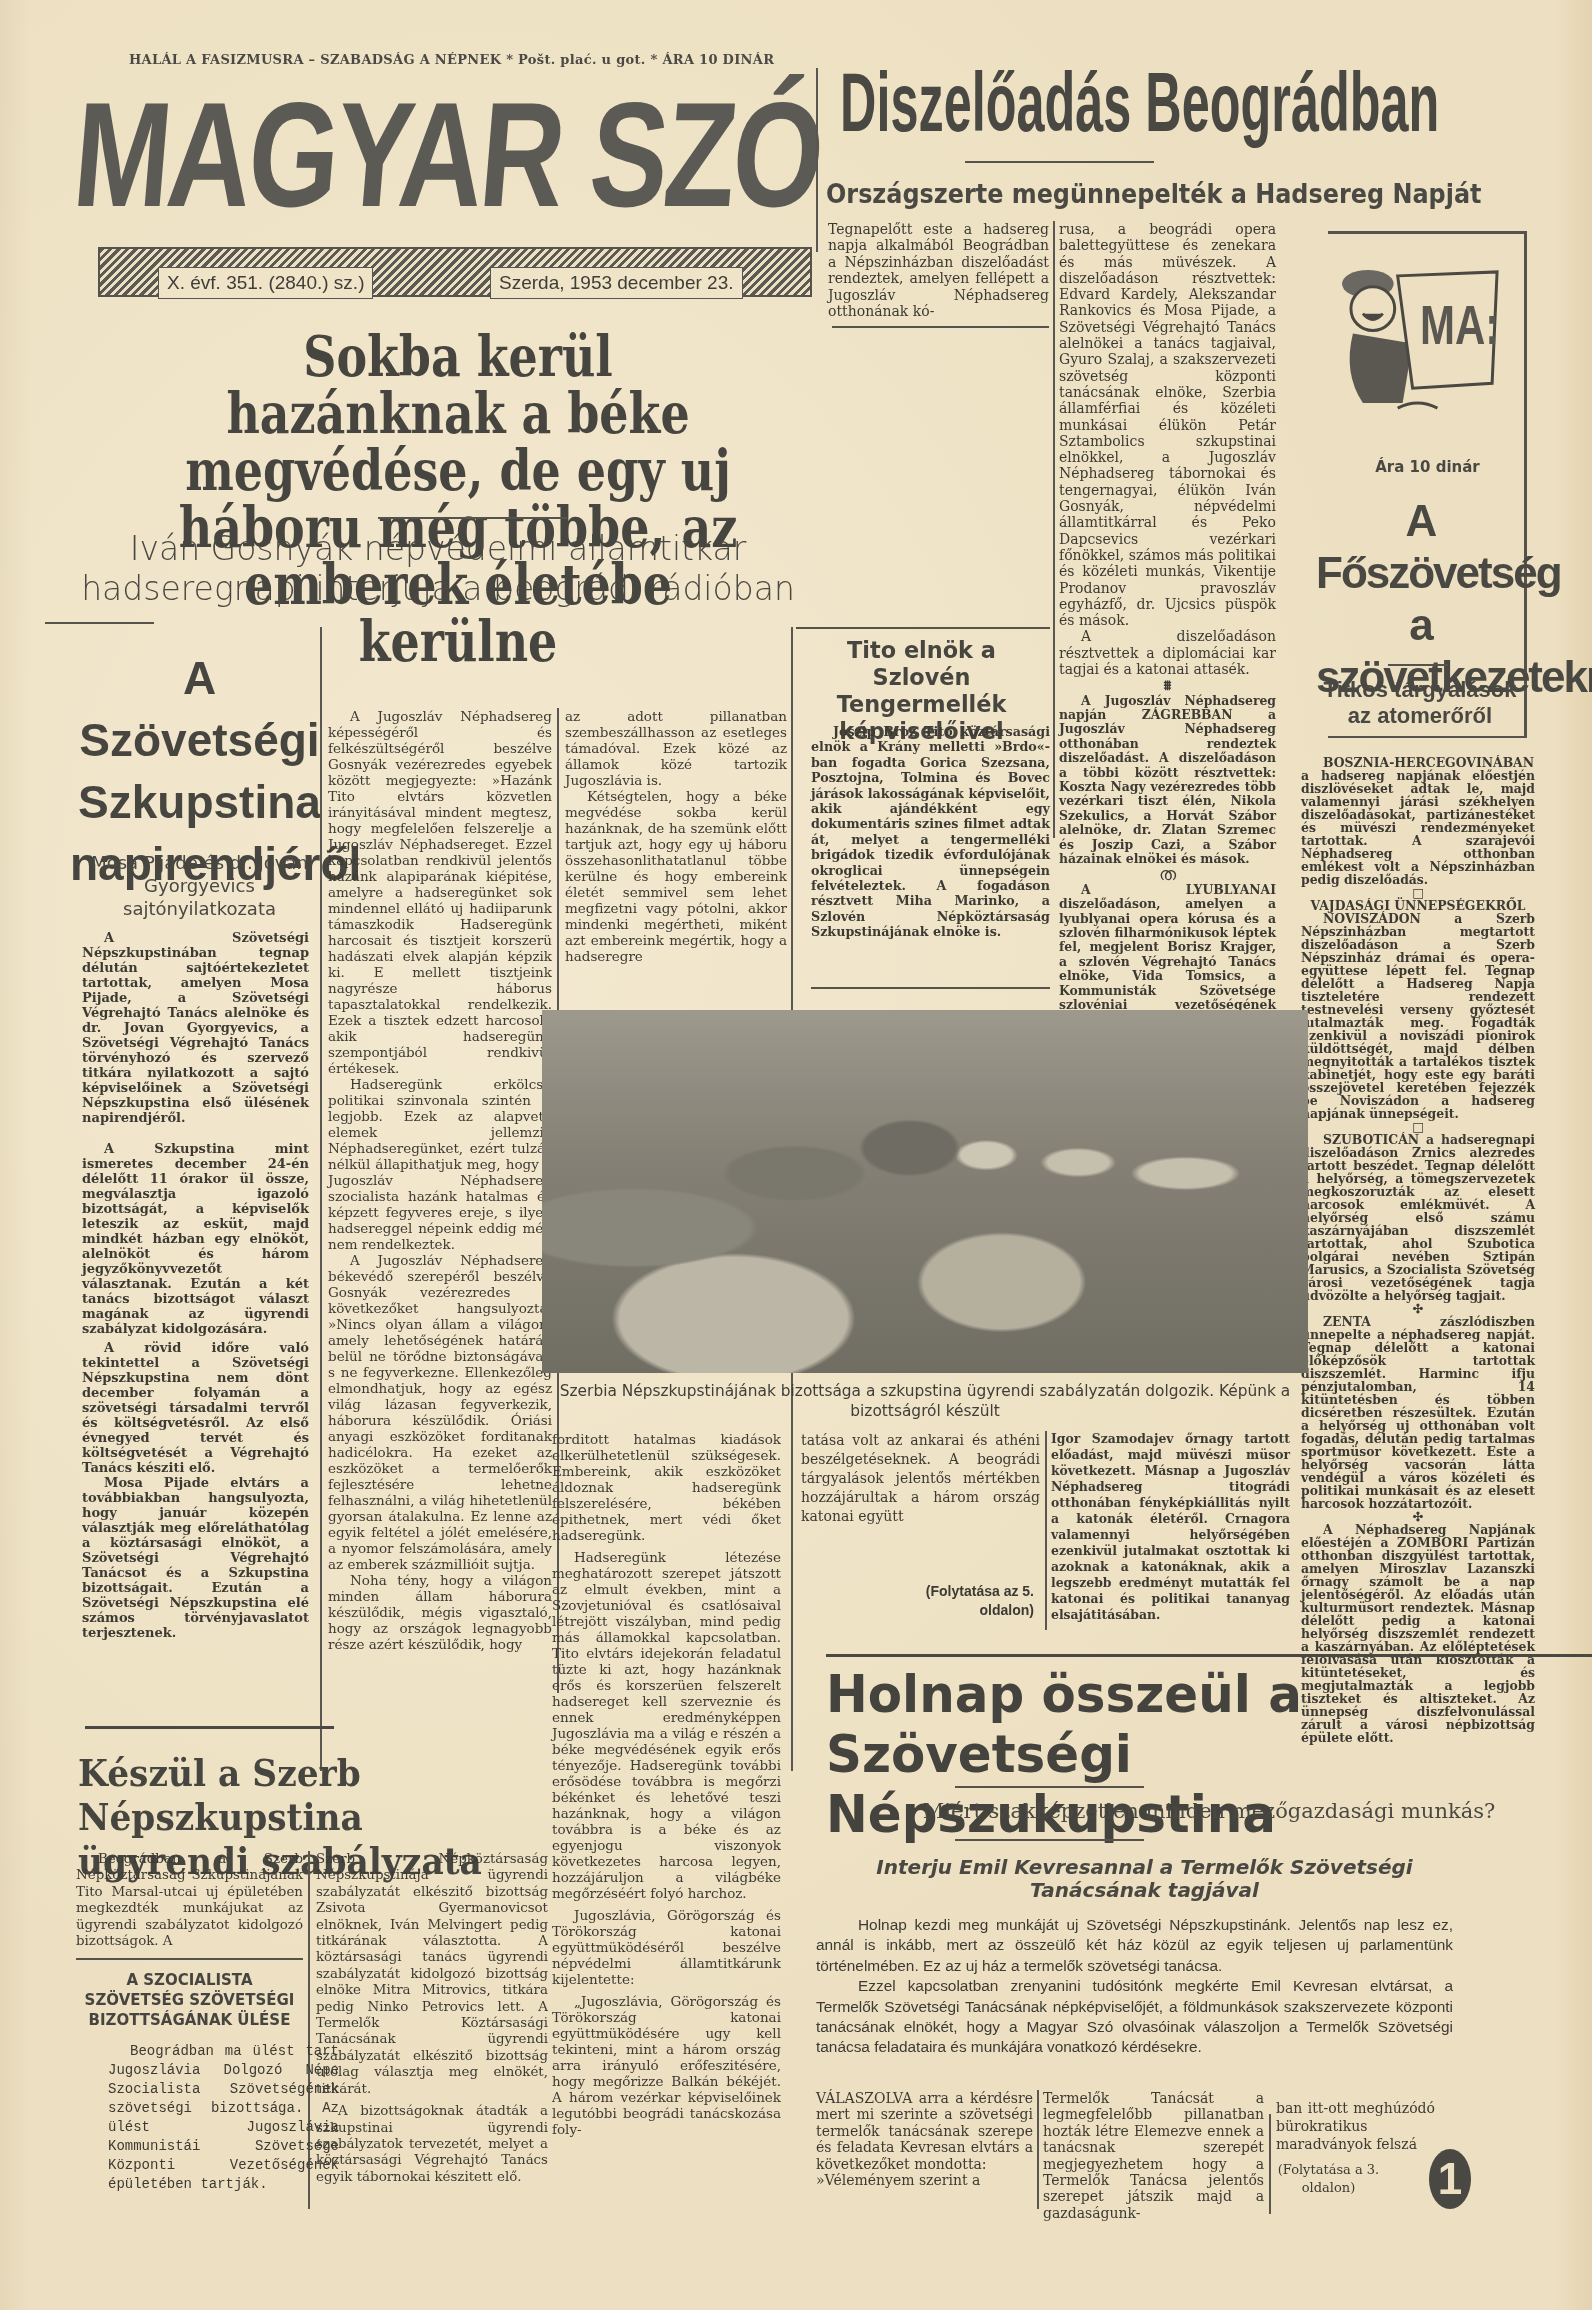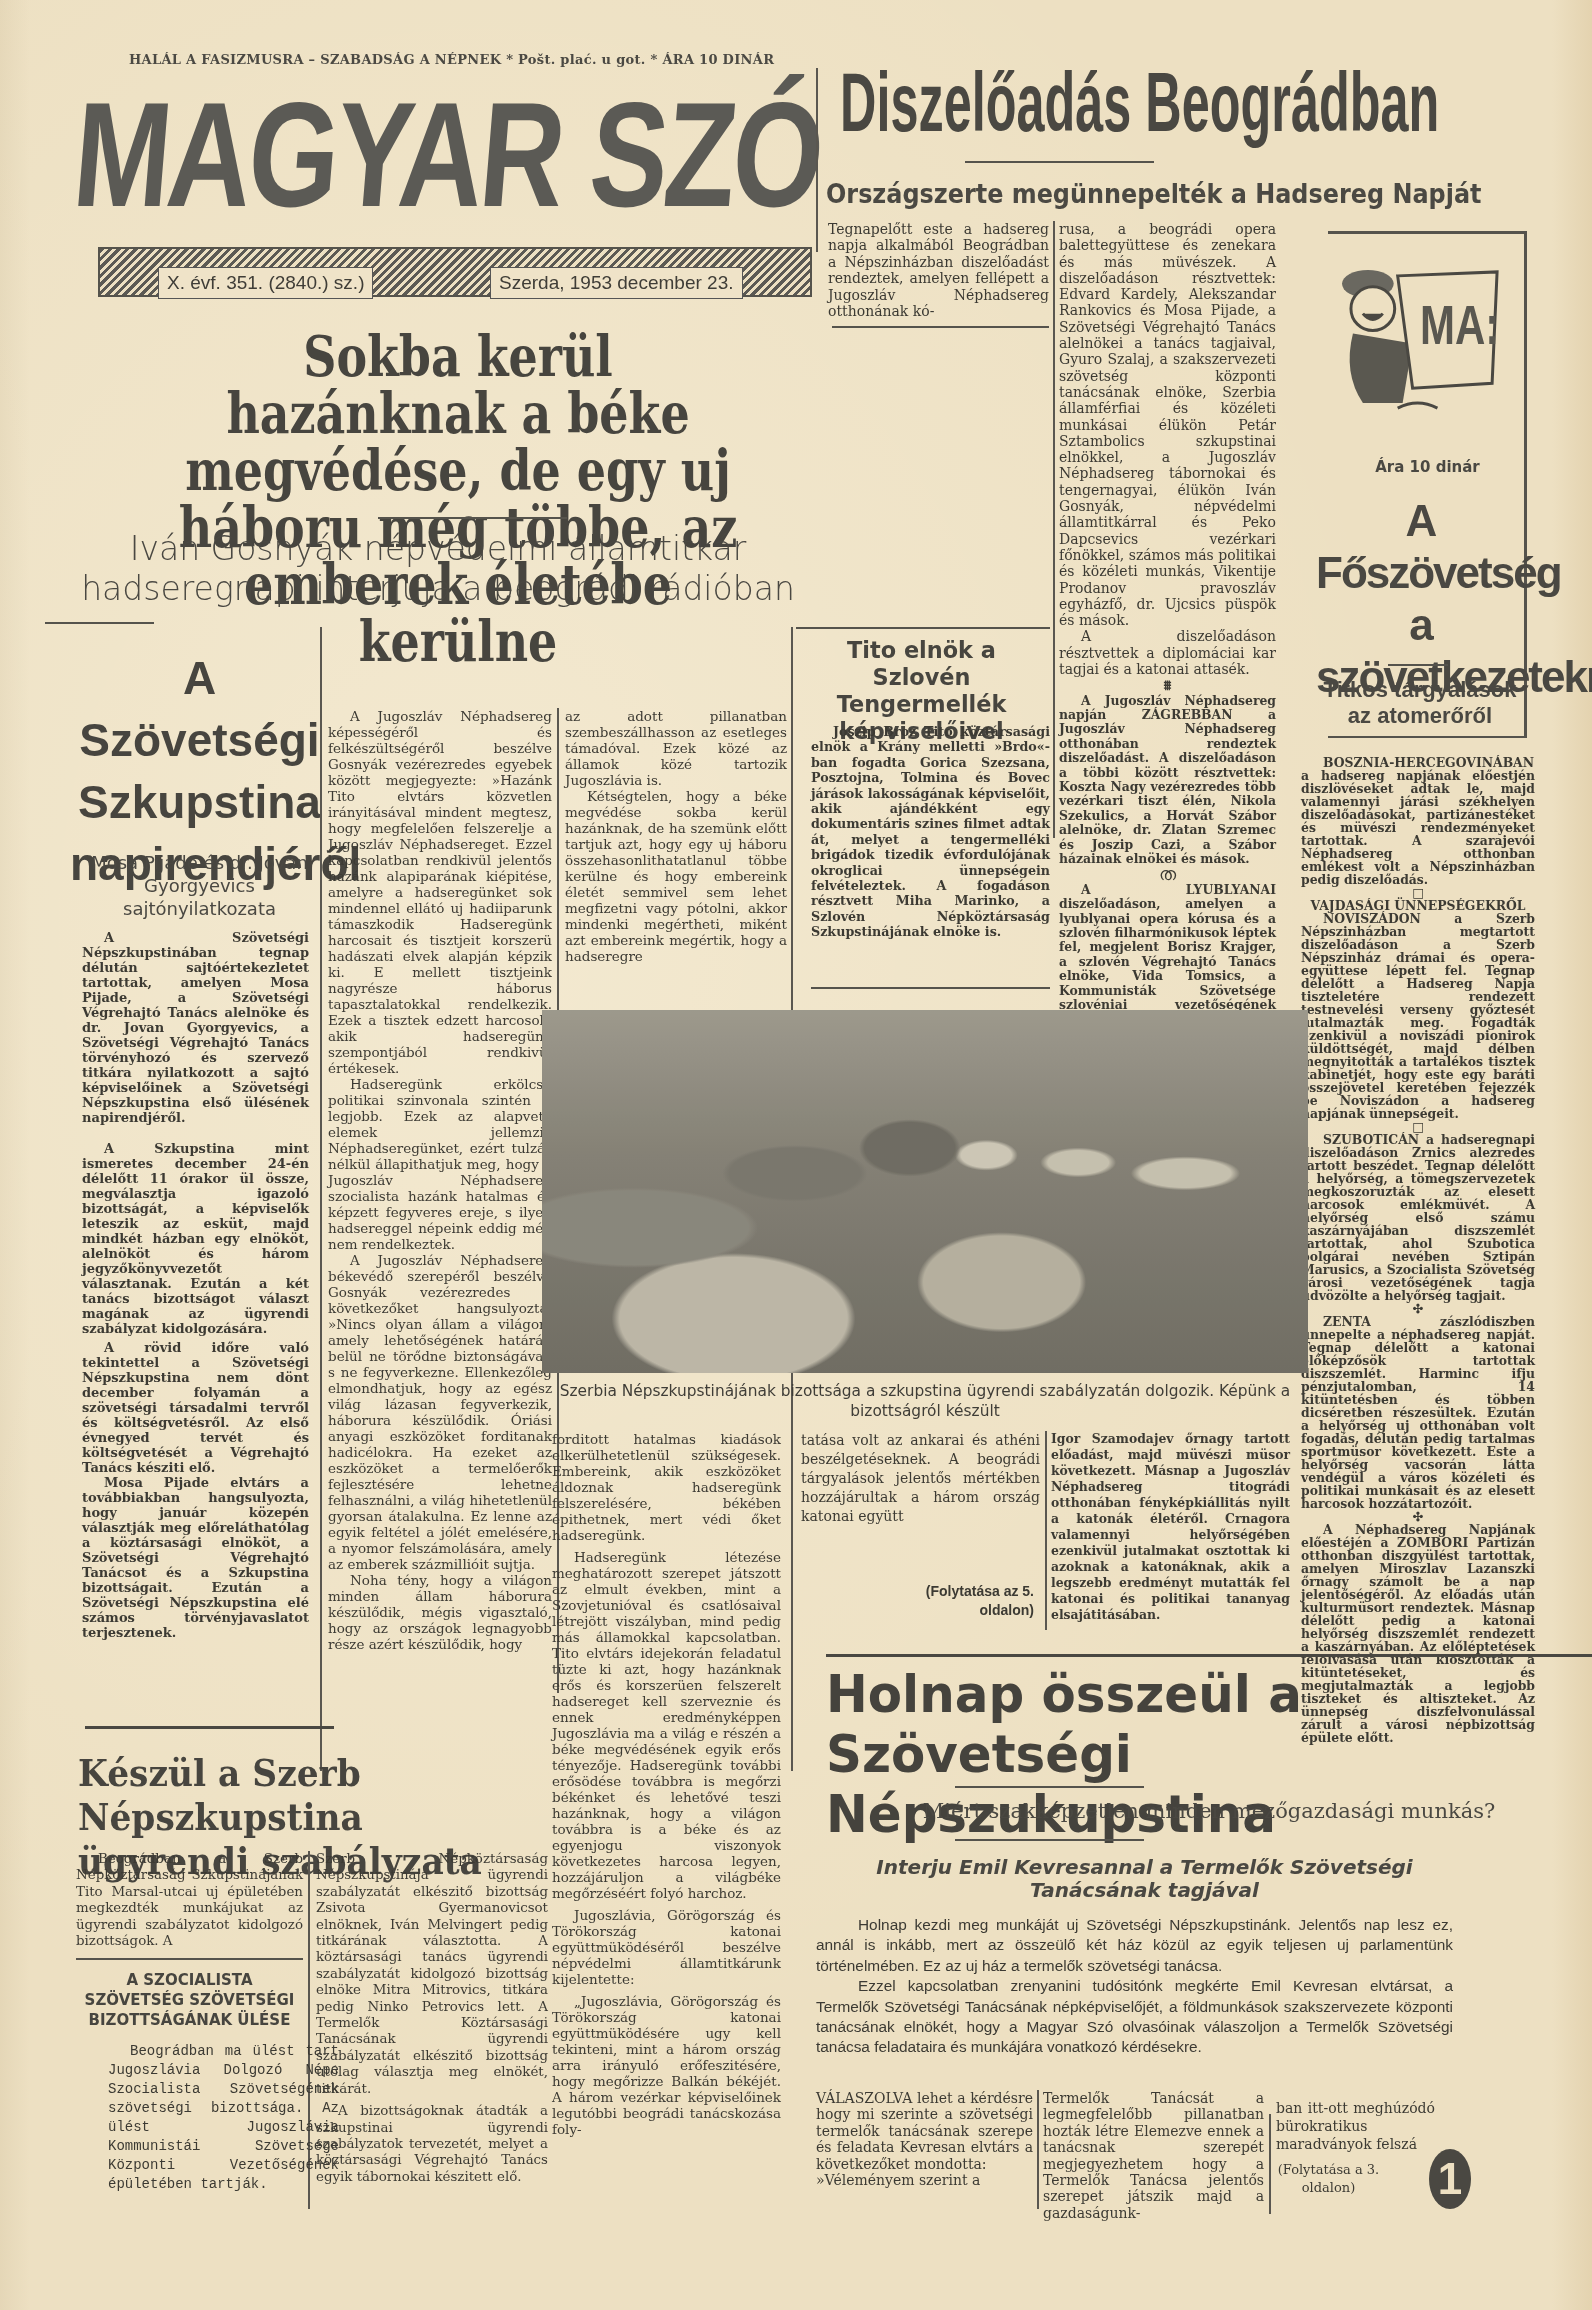--- a/index.html
+++ b/index.html
@@ -173,21 +173,21 @@
   <div class="abs" style="left:826px; top:1664px; width:716px; font-family:'DejaVu Sans',sans-serif; font-weight:bold; font-size:52px; line-height:60px; color:#45433d; transform:scaleX(0.96); transform-origin:left top;">Holnap összeül a Szövetségi Népszukupstina</div>
   <div class="hr-thin" style="left:955px; top:1786px; width:189px;"></div>
   <div class="abs" style="left:811px; top:1799px; width:796px; text-align:center; font-family:'DejaVu Serif',serif; font-size:21px; color:#4a4842;">Miért szakképzetlen minden mezőgazdasági munkás?</div>
   <div class="hr-thin" style="left:955px; top:1839px; width:189px;"></div>
   <div class="abs" style="left:846px; top:1856px; width:597px; text-align:center; font-family:'DejaVu Sans',sans-serif; font-weight:bold; font-style:italic; font-size:20px; line-height:23px; color:#4a4842;">Interju Emil Kevresannal a Termelők Szövetségi Tanácsának tagjával</div>
   <div class="abs" style="left:816px; top:1915px; width:637px; font-family:'Liberation Sans',sans-serif; font-size:15.4px; line-height:20.4px; text-align:justify;">
     <div class="indent" style="text-indent:42px;">Holnap kezdi meg munkáját uj Szövetségi Népszkupstinánk. Jelentős nap lesz ez, annál is inkább, mert az összeülő két ház közül az egyik teljesen uj parlamentünk történelmében. Ez az uj ház a termelők szövetségi tanácsa.</div>
     <div class="indent" style="text-indent:42px;">Ezzel kapcsolatban zrenyanini tudósitónk megkérte Emil Kevresan elvtársat, a Termelők Szövetségi Tanácsának népképviselőjét, a földmunkások szakszervezete központi tanácsának elnökét, hogy a Magyar Szó olvasóinak válaszoljon a Termelők Szövetségi tanácsa feladataira és munkájára vonatkozó kérdésekre.</div>
   </div>
   <div class="abs txt" style="left:816px; top:2090px; width:217px; font-size:14px; line-height:16.4px;">
-    <div>VÁLASZOLVA lehet a kérdésre hogy mi szerinte a szövetségi termelők tanácsának szerepe és feladata Kevresan elvtárs a következőket mondotta:</div>
+    <div>VÁLASZOLVA arra a kérdésre mert mi szerinte a szövetségi termelők tanácsának szerepe és feladata Kevresan elvtárs a következőket mondotta:</div>
     <div>»Véleményem szerint a</div>
   </div>
   <div class="vr" style="left:1037px; top:2090px; height:119px;"></div>
   <div class="abs txt" style="left:1043px; top:2090px; width:221px; font-size:14px; line-height:16.4px;">Termelők Tanácsát a legmegfelelőbb pillanatban hozták létre Elemezve ennek a tanácsnak szerepét megjegyezhetem hogy a Termelők Tanácsa jelentős szerepet játszik majd a gazdaságunk-</div>
   <div class="vr" style="left:1269px; top:2114px; height:100px;"></div>
   <div class="abs txt" style="left:1276px; top:2099px; width:159px; font-size:14px; line-height:18px;">ban itt-ott meghúzódó bürokratikus maradványok felszá</div>
   <div class="abs" style="left:1274px; top:2161px; width:109px; text-align:center; font-family:'DejaVu Serif',serif; font-size:13px; line-height:18px;">(Folytatása a 3. oldalon)</div>
 
   <div class="abs" style="left:1429px; top:2149px; width:42px; height:60px; border-radius:50%; background:#4a4842; color:#ede0c2; text-align:center; font-family:'Liberation Sans',sans-serif; font-weight:bold; font-size:44px; line-height:60px;">
     <span>1</span>

